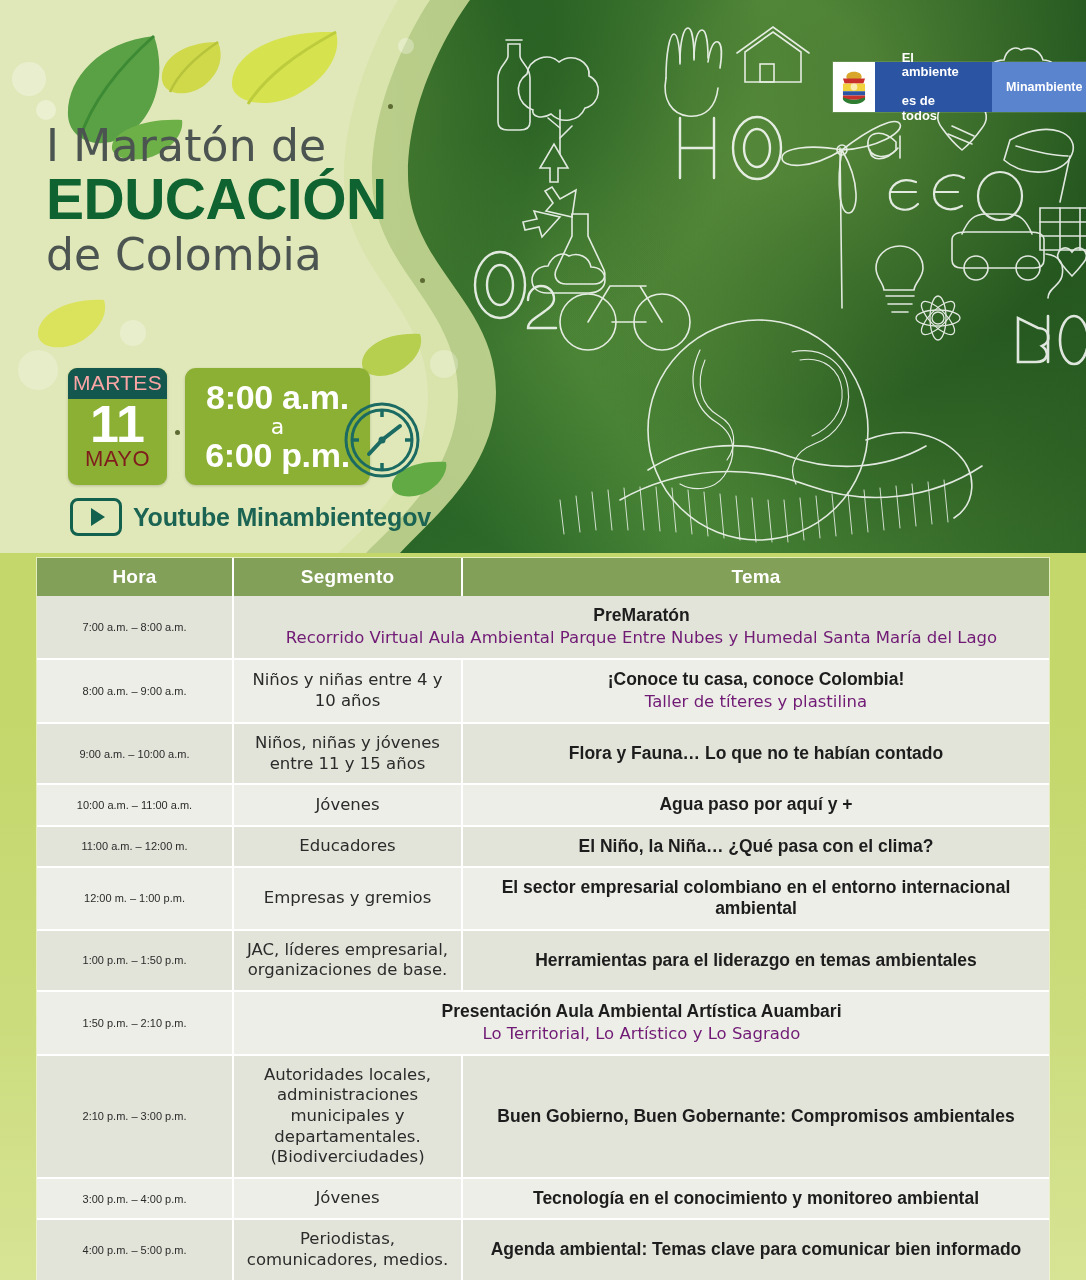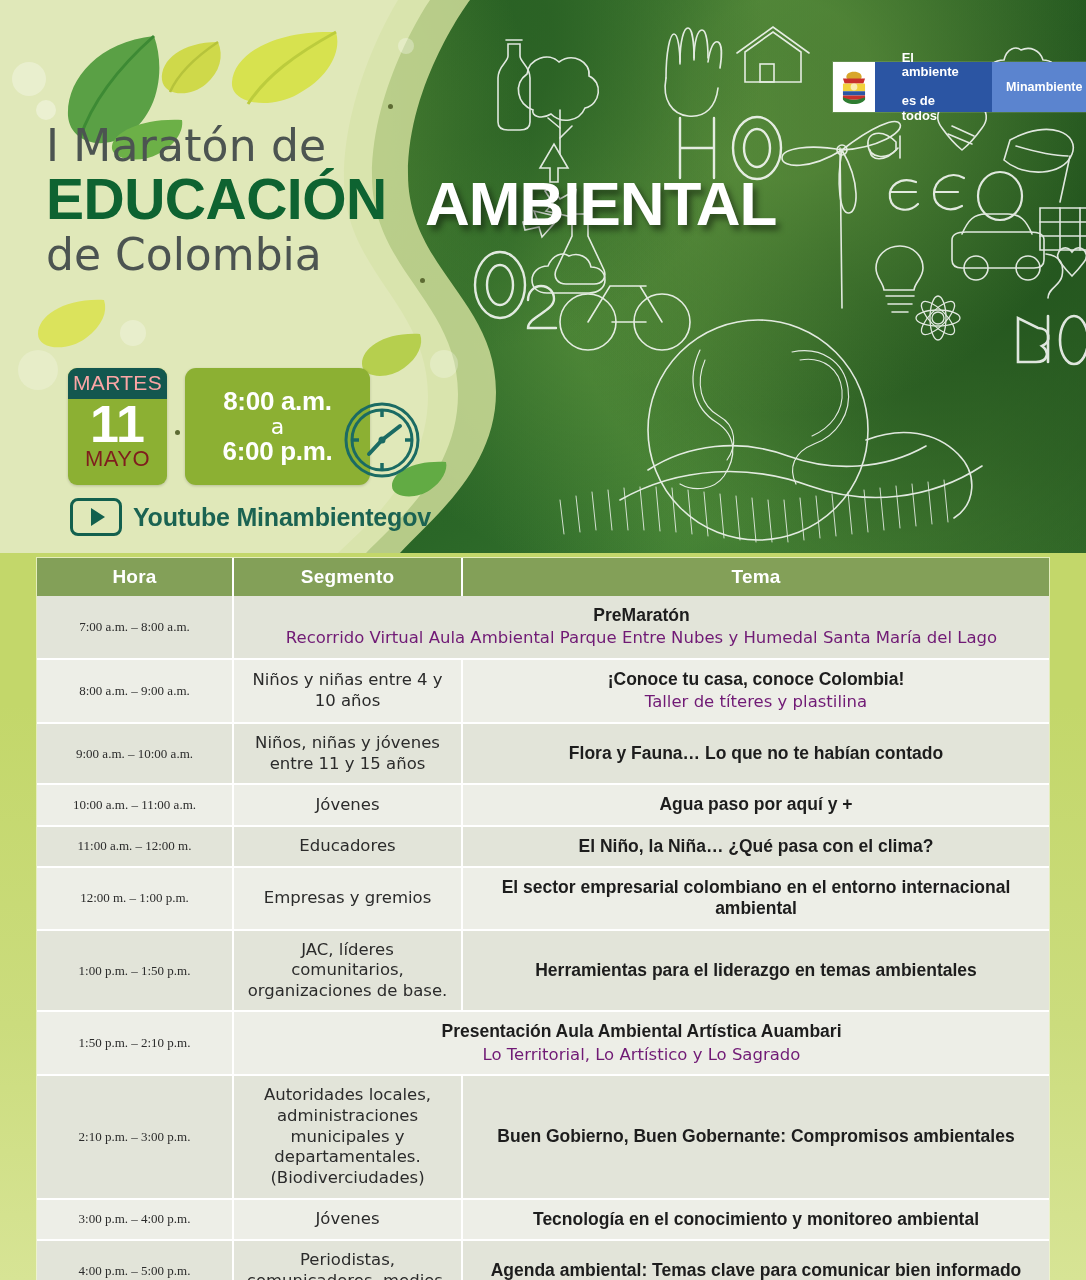--- a/index.html
+++ b/index.html
@@ -61,21 +61,21 @@
   .date-day{color:#fff;font-weight:bold;font-size:52px;line-height:.96;margin-top:1px;
     font-family:"Liberation Sans", sans-serif;}
   .date-month{color:#7f1d1d;font-size:22px;letter-spacing:.5px;line-height:1;margin-top:-2px;
     font-family:"Liberation Sans", sans-serif;}
 
   
   .time-card{position:absolute;left:185px;top:368px;width:185px;height:117px;
     background:#8cb033;border-radius:11px;color:#fff;text-align:center;
     display:flex;flex-direction:column;justify-content:center;align-items:center;
     box-shadow:0 1px 3px rgba(0,0,0,.18);}
-  .time-big{font-size:26px;font-weight:bold;line-height:1.02;letter-spacing:-.3px;text-align:right;}
+  .time-big{font-size:34px;font-weight:bold;line-height:1.02;letter-spacing:-.3px;text-align:right;}
   .time-mid{font-size:22px;line-height:1.05;font-family:"DejaVu Sans", sans-serif;}
 
   .clock-ic{position:absolute;left:338px;top:396px;width:88px;height:88px;}
 
   
   .yt-row{position:absolute;left:70px;top:498px;display:flex;align-items:center;gap:11px;}
   .yt-badge{width:46px;height:32px;border:3px solid #12604e;border-radius:8px;
     display:flex;align-items:center;justify-content:center;}
   .yt-tri{width:0;height:0;border-left:14px solid #12604e;border-top:9px solid transparent;
     border-bottom:9px solid transparent;margin-left:3px;}
@@ -101,21 +101,21 @@
   .sched col.c2{width:229px;}
   .sched col.c3{width:587px;}
   .sched th{background:#83a058;color:#ffffff;font-size:19px;font-weight:bold;
     padding:8px 16px;border-right:2px solid #ffffff;letter-spacing:.2px;}
   .sched th:last-child{border-right:none;}
   .sched td{border-right:2px solid #ffffff;border-bottom:2px solid #ffffff;
     padding:9px 10px;vertical-align:middle;text-align:center;color:#2b2b2b;}
   .sched td:last-child{border-right:none;}
   .sched tr.odd td{background:#e2e4d9;}
   .sched tr.even td{background:#edeee7;}
-  .c-hora{font-size:13px;color:#3a3a3a;font-family:Liberation Serif, serif;}
+  .c-hora{font-size:11px;color:#3a3a3a;font-family:Liberation Sans, sans-serif;}
   .c-seg{font-size:16.5px;color:#3a3a3a;line-height:1.25;font-family:"DejaVu Sans", sans-serif;}
   .t-main{font-size:17.5px;font-weight:bold;color:#1d1d1d;line-height:1.22;}
   .t-sub{font-size:16.5px;color:#701a75;line-height:1.25;margin-top:2px;
     font-family:"DejaVu Sans", sans-serif;}
 </style>
 </head>
 <body>
 
 <div id="poster">
 
@@ -316,21 +316,20 @@
       </svg>
     <svg class="leaf" style="left:388px;top:458px;width:62px;height:42px;" viewBox="0 0 62 42">
       <path d="M58 4 C26 2 4 14 4 28 C4 40 28 42 42 32 C54 24 60 12 58 4Z" fill="#62ab44"></path>
     </svg>
 
     <div class="headline">
       <div class="h-line1">I Maratón de</div>
       <div class="h-line2">EDUCACIÓN</div>
       <div class="h-line3">de Colombia</div>
     </div>
-    <div class="h-ambiental">AMBIENTAL</div>
 
     <div class="date-card">
       <div class="date-top">MARTES</div>
       <div class="date-day">11</div>
       <div class="date-month">MAYO</div>
     </div>
 
     <div class="time-card">
       <div class="time-big">8:00 a.m.</div>
       <div class="time-mid">a</div>
@@ -426,21 +425,21 @@
         </tr>
         <tr class="even">
           <td class="c-hora">12:00 m. – 1:00 p.m.</td>
           <td class="c-seg">Empresas y gremios</td>
           <td>
             <div class="t-main">El sector empresarial colombiano en el entorno internacional ambiental</div>
           </td>
         </tr>
         <tr class="odd">
           <td class="c-hora">1:00 p.m. – 1:50 p.m.</td>
-          <td class="c-seg">JAC, líderes comunitarios, organizaciones de base.</td>
+          <td class="c-seg">JAC, líderes empresarial, organizaciones de base.</td>
           <td>
             <div class="t-main">Herramientas para el liderazgo en temas ambientales</div>
           </td>
         </tr>
         <tr class="even">
           <td class="c-hora">1:50 p.m. – 2:10 p.m.</td>
           <td colspan="2">
             <div class="t-main">Presentación Aula Ambiental Artística Auambari</div>
             <div class="t-sub">Lo Territorial, Lo Artístico y Lo Sagrado</div>
           </td>

